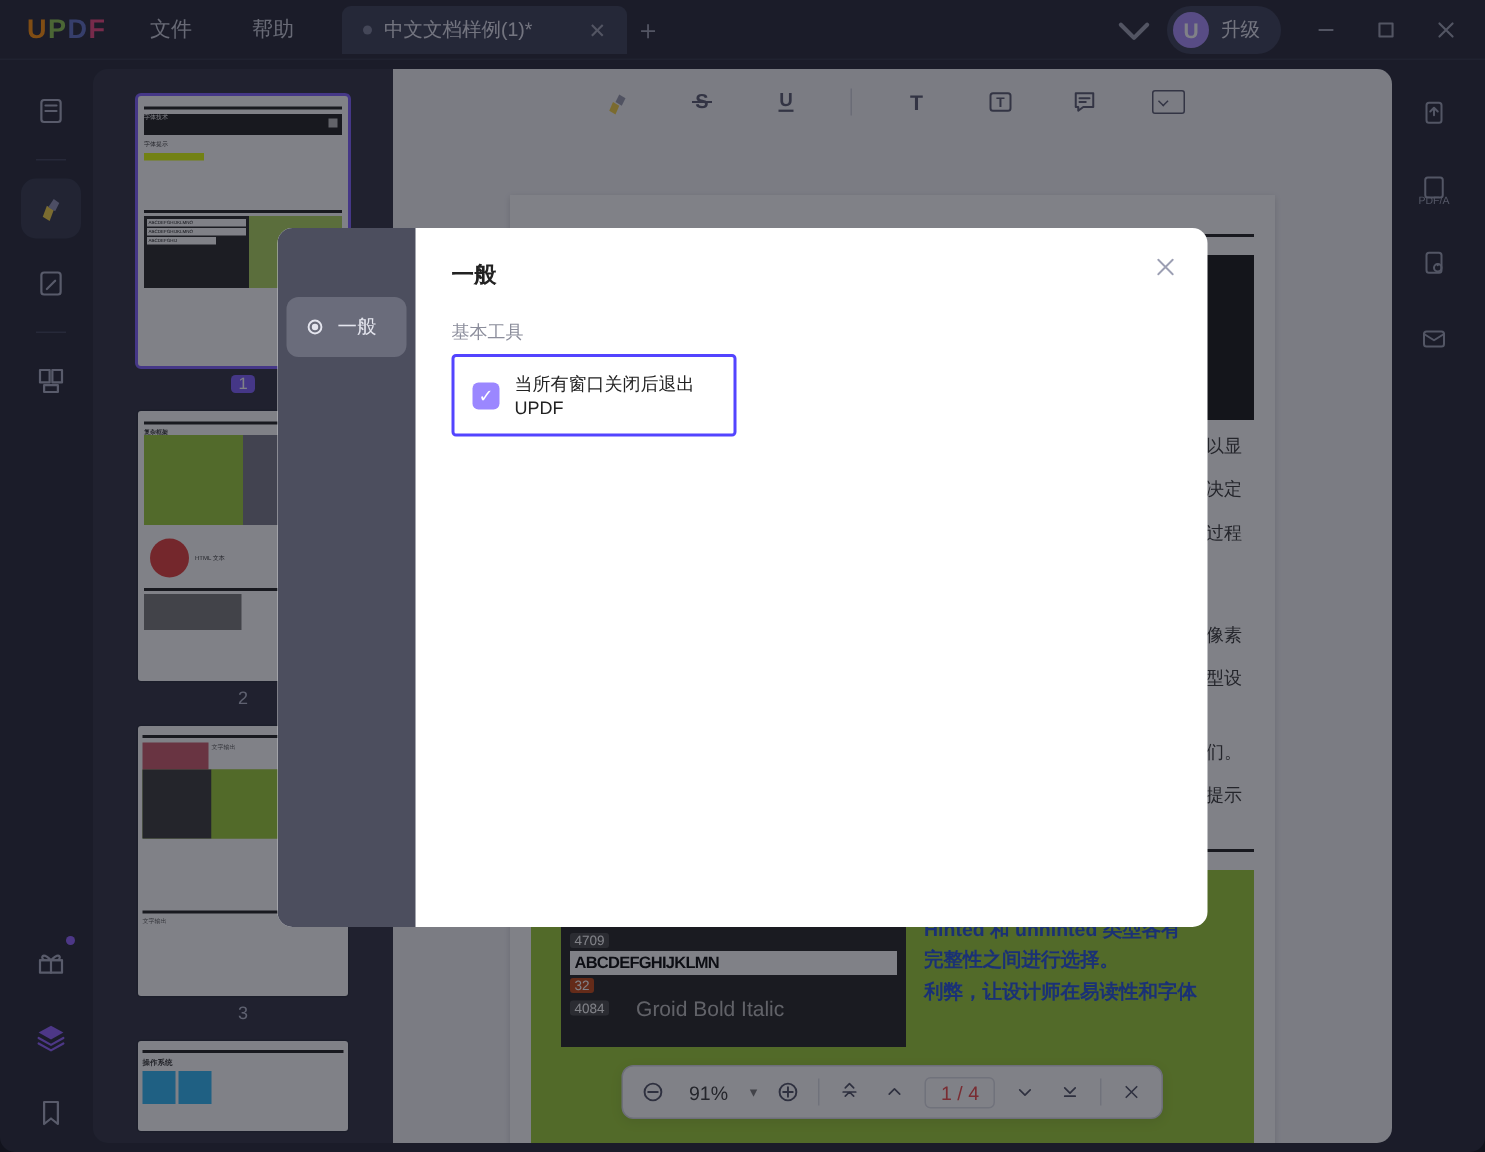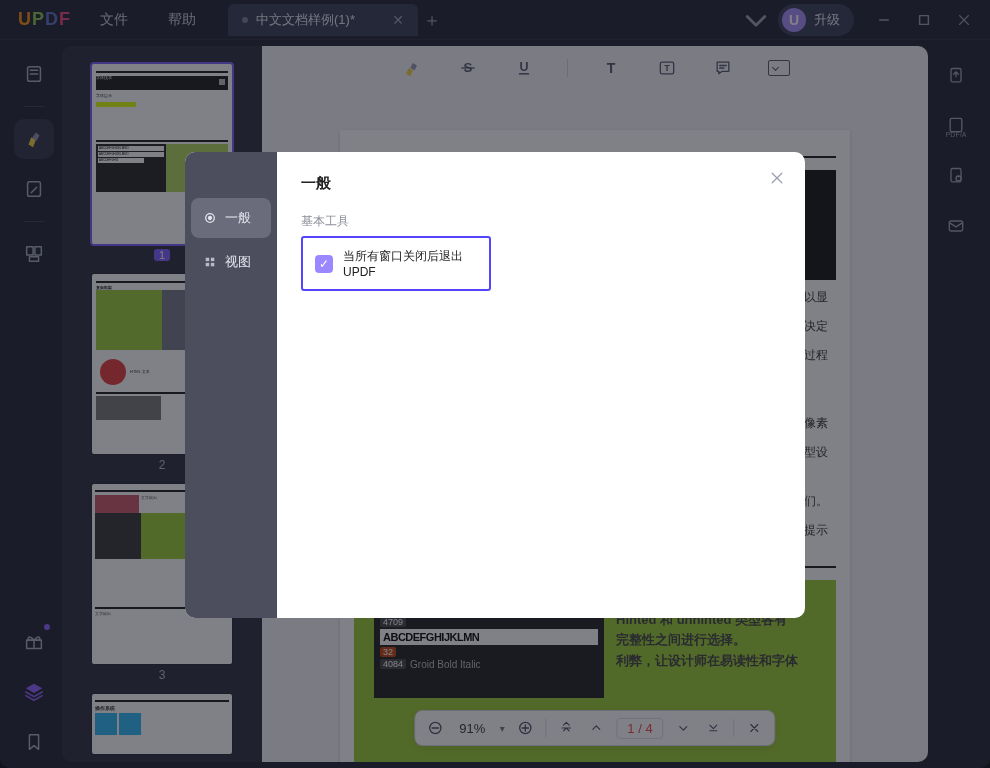--- a/index.html
+++ b/index.html
@@ -201,22 +201,22 @@
     box-shadow: 0 1px 4px rgba(0,0,0,.15);
     padding:14px;
   }
   .page-line{height:2px;background:#1a1a1a;margin:12px 0;}
   .dark-band{height:110px;background:#111;}
   .page-text-area{padding:6px 8px;font-size:12px;color:#333;line-height:1.9;}
   .page-text-area .rowr{text-align:right;margin-bottom:6px;}
   .green-band{height:200px;background:#9acc2f;position:relative;margin-top:10px;}
   .photo-block{position:absolute;left:20px;top:18px;width:230px;height:100px;background:#1e1e1e;color:#fff;padding:6px;font-size:9px;display:flex;flex-direction:column;gap:2px;}
   .photo-block .abcrow{background:#fff;color:#000;height:16px;font-size:11px;font-weight:700;display:flex;align-items:center;padding-left:3px;letter-spacing:-0.5px;}
-  .photo-block .sml{color:#bbb;font-size:10px;}
-  .green-text{position:absolute;right:20px;top:30px;width:200px;color:#404040;font-size:13px;font-weight:600;line-height:1.6;}
+  .photo-block .sml{color:#bbb;font-size:14px;margin-left:14px;}
+  .green-text{position:absolute;right:20px;top:30px;width:200px;color:#1d4ed8;font-size:13px;font-weight:600;line-height:1.6;}
 
   
   .navbar {
     position:absolute;bottom:16px;left:50%;transform:translateX(-50%);
     background:#fff;border:1px solid #d5d6e0;border-radius:8px;
     height:36px;display:flex;align-items:center;padding:0 6px;
     box-shadow:0 2px 8px rgba(0,0,0,.1);
     gap:2px;
   }
   .nav-btn{width:28px;height:28px;display:flex;align-items:center;justify-content:center;color:#4b4d61;cursor:pointer;}
@@ -631,31 +631,20 @@
     <div class="modal-side">
       <div class="side-item active">
         <span class="side-icon">
           <svg viewBox="0 0 14 14" width="12" height="12">
               <circle cx="7" cy="7" r="5" fill="none" stroke="#e4e5ee" stroke-width="1.5"></circle>
               <circle cx="7" cy="7" r="2.5" fill="#e4e5ee"></circle>
             </svg>
         </span>
         <span>一般</span>
       </div>
-      <div class="side-item">
-        <span class="side-icon">
-          <svg viewBox="0 0 14 14" width="12" height="12">
-              <rect x="2" y="2" width="4" height="4" fill="#b9bbc9"></rect>
-              <rect x="8" y="2" width="4" height="4" fill="#b9bbc9"></rect>
-              <rect x="2" y="8" width="4" height="4" fill="#b9bbc9"></rect>
-              <rect x="8" y="8" width="4" height="4" fill="#b9bbc9"></rect>
-            </svg>
-        </span>
-        <span>视图</span>
-      </div>
     </div>
     <div class="modal-body">
       <div class="modal-title">一般</div>
       <div class="section-label">基本工具</div>
       <div class="setting-row">
         <div class="chk">✓</div>
         <div class="setting-lbl">当所有窗口关闭后退出 UPDF</div>
       </div>
     </div>
   </div>

